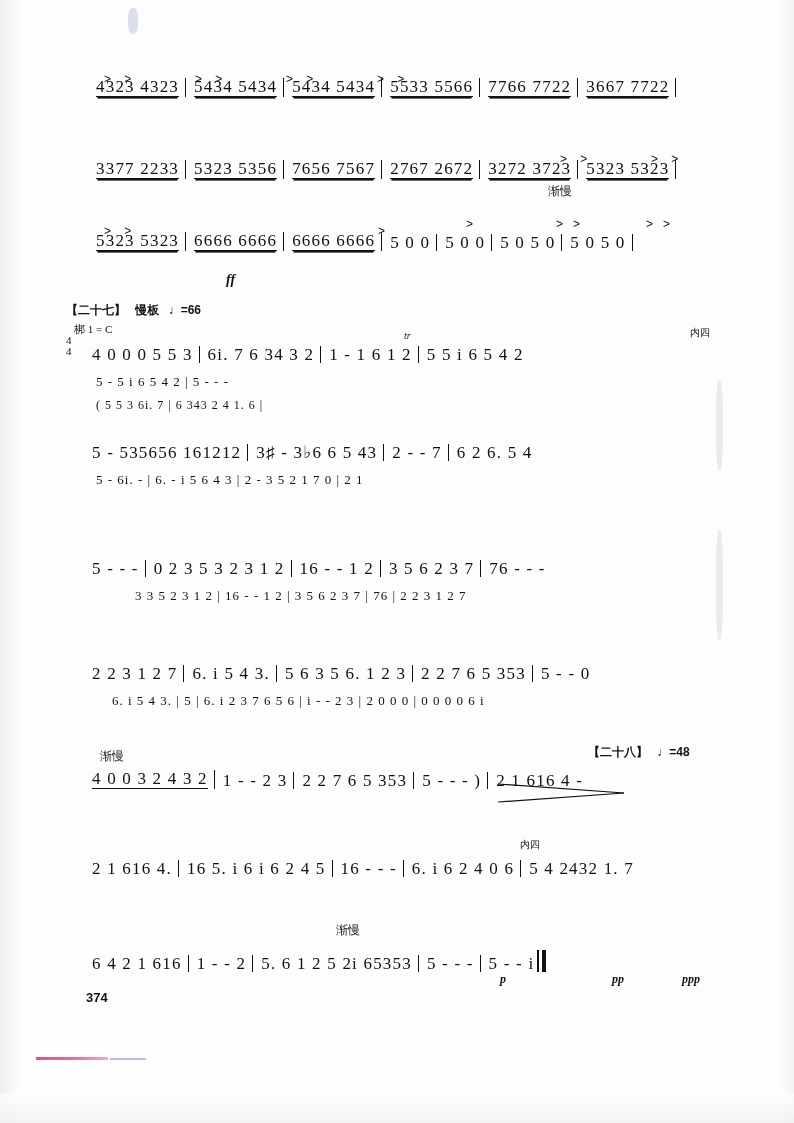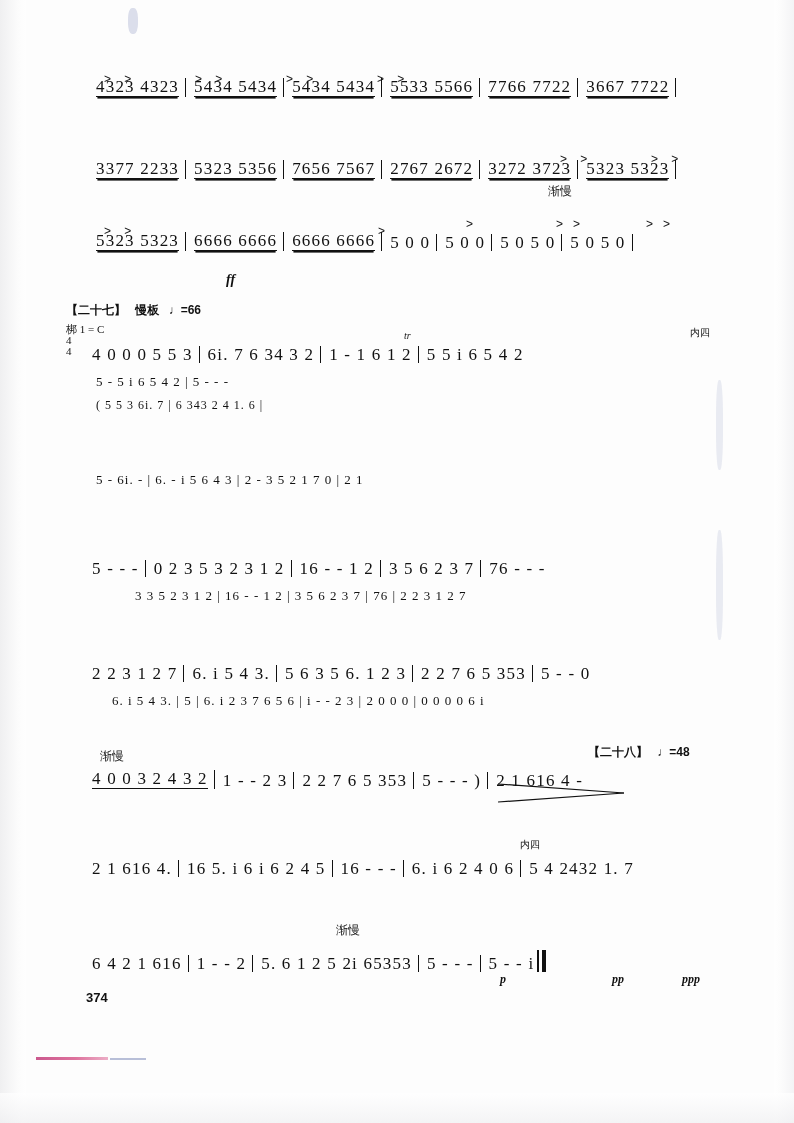--- a/index.html
+++ b/index.html
@@ -120,20 +120,21 @@
     position: absolute;
     font-family: "Liberation Sans", sans-serif;
     font-size: 12px;
     white-space: nowrap;
   }
   .keysig {
     position: absolute;
     font-family: "Liberation Serif", serif;
     font-size: 11px;
     white-space: nowrap;
+    margin-left: 8px;
   }
   .timesig {
     position: absolute;
     font-family: "Liberation Serif", serif;
     font-size: 11px;
     line-height: 1.0;
     text-align: center;
   }
   .page-number {
     position: absolute;
@@ -320,20 +321,36 @@
         <div class="measure nobar">
           <span class="notes">5   5 i 6 5 4 2</span>
         </div>
       </div>
     </div>
     <div class="trill" style="left:404px;top:330px;">tr</div>
     <div class="cn-label" style="left:690px;top:326px;font-size:10px;">内四</div>
     <div class="lyricline" style="left:96px;top:374px;">5 - 5 i 6 5 4 2 | 5 - - -</div>
     <div class="lyricline" style="left:96px;top:398px;font-size:12px;">( 5    5 3 6i.   7 | 6 343 2 4 1.    6 |</div>
 
+    <div class="system" style="top:444px;left:92px;">
+      <div class="measures">
+        <div class="measure">
+          <span class="notes">5  -  535656 161212</span>
+        </div>
+        <div class="measure">
+          <span class="notes">3♯ -    3♭6 6 5 43</span>
+        </div>
+        <div class="measure">
+          <span class="notes">2  -  -  7</span>
+        </div>
+        <div class="measure nobar">
+          <span class="notes">6  2   6. 5 4</span>
+        </div>
+      </div>
+    </div>
     <div class="lyricline" style="left:96px;top:472px;">5 - 6i. - | 6. - i 5 6 4 3 | 2 - 3 5 2 1 7 0 | 2 1</div>
 
     <div class="system" style="top:560px;left:92px;">
       <div class="measures">
         <div class="measure">
           <span class="notes">5  -  -  -</span>
         </div>
         <div class="measure">
           <span class="notes">0 2 3 5 3 2 3 1 2</span>
         </div>

